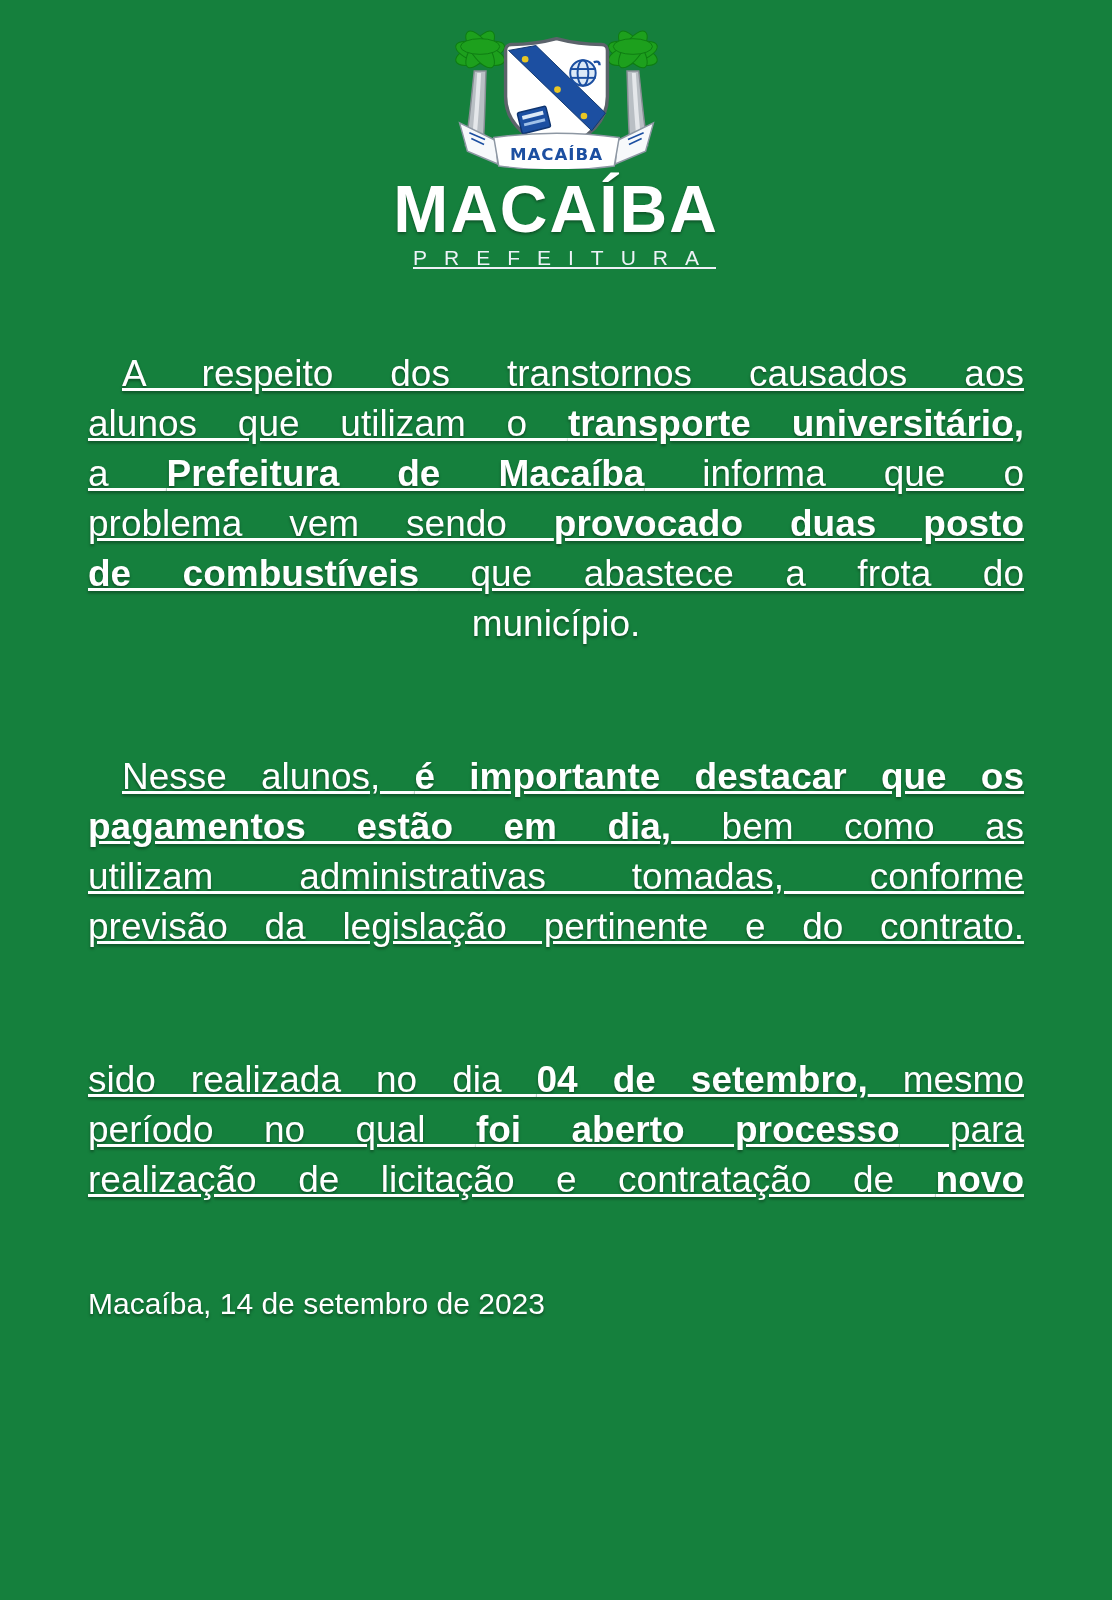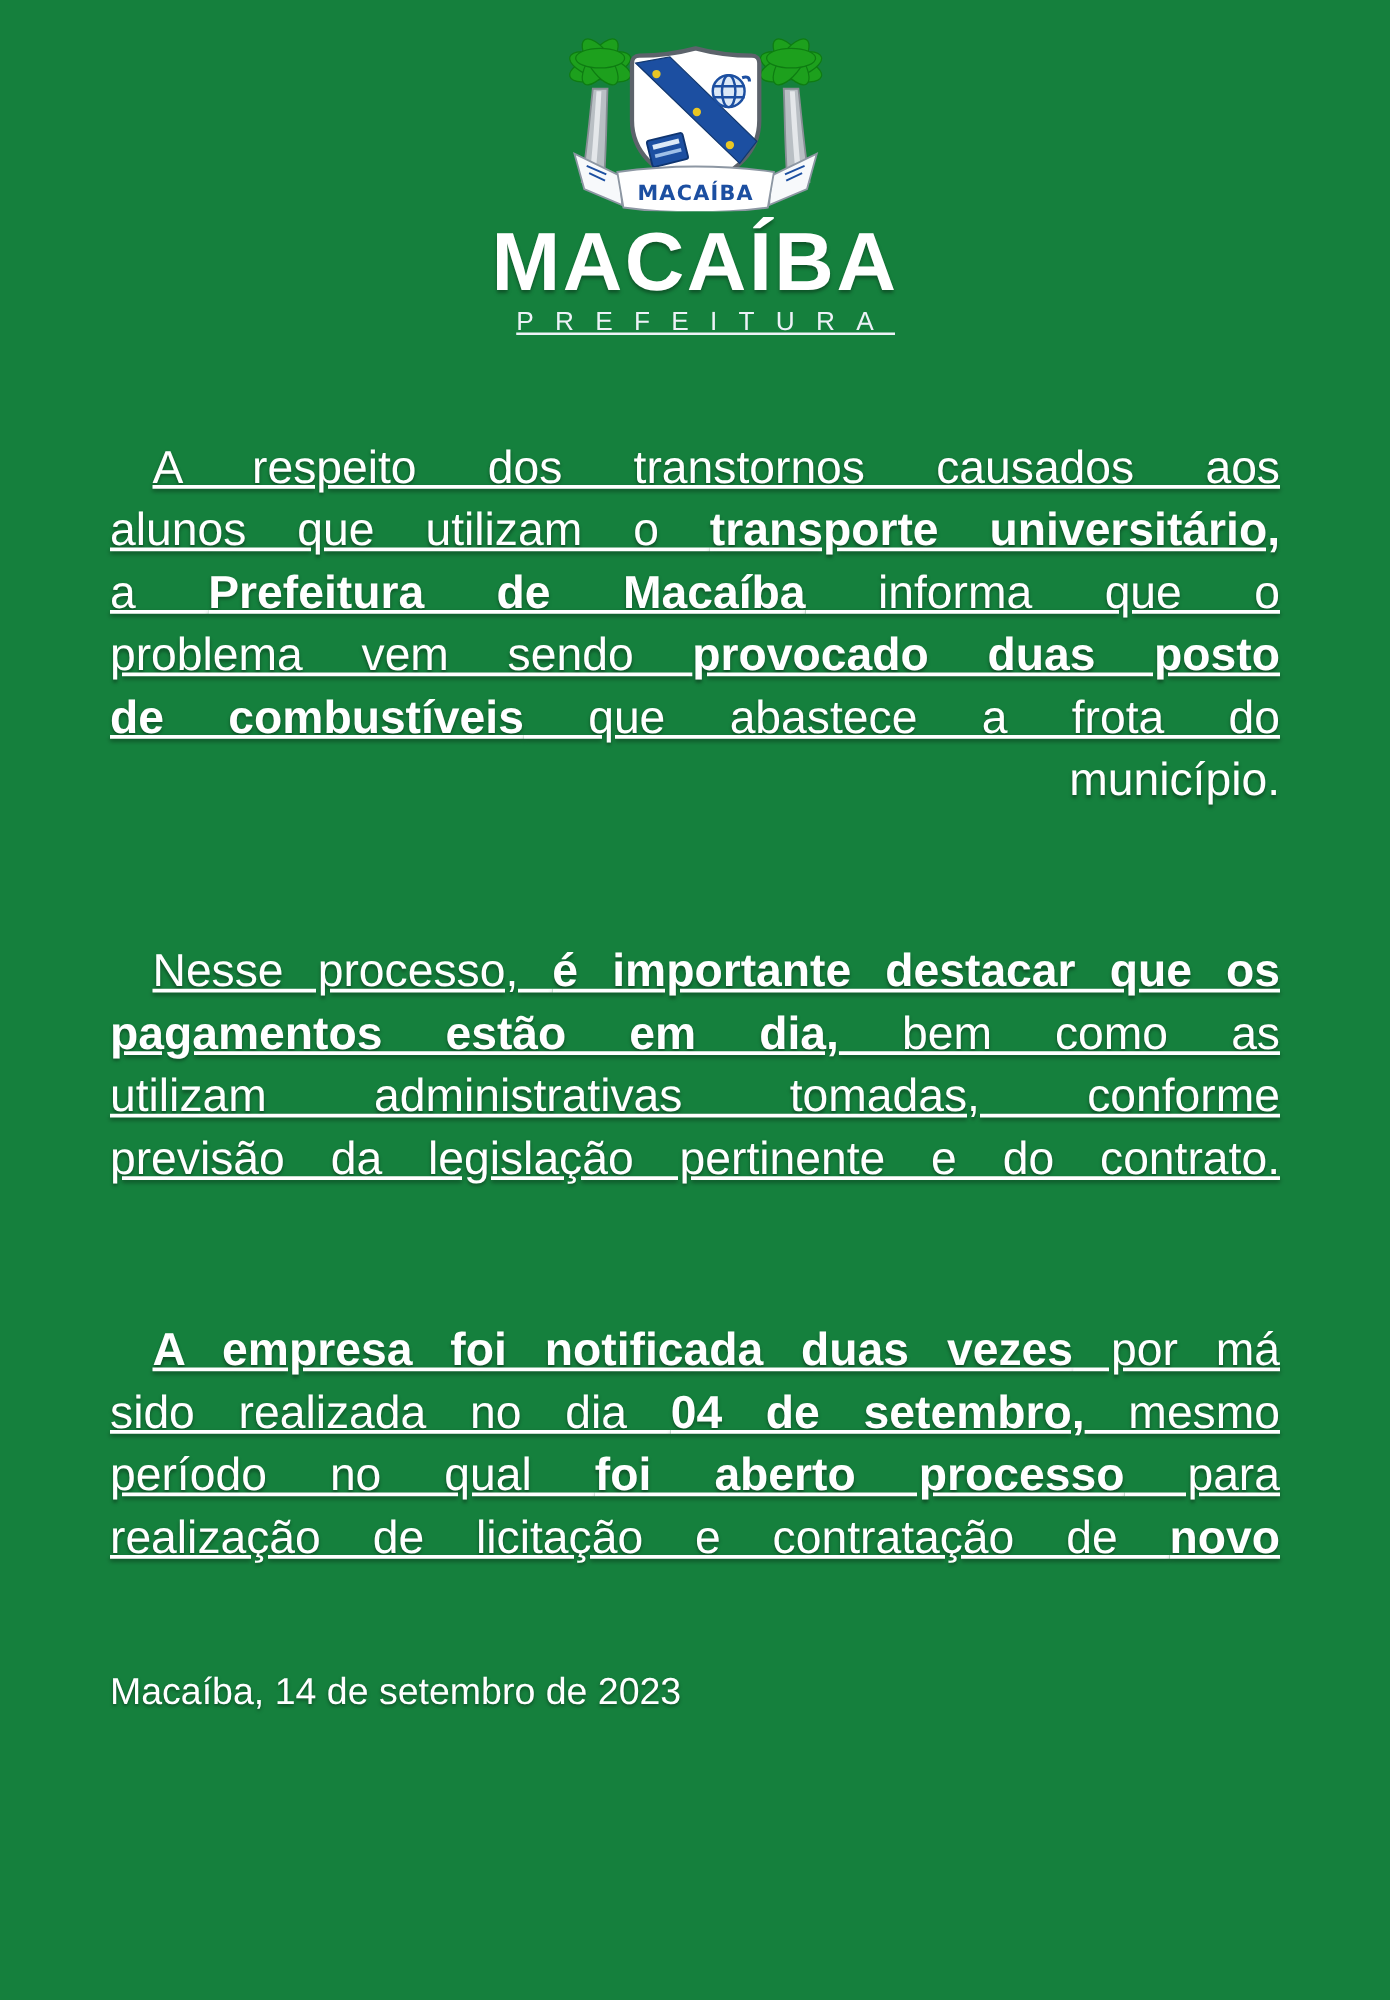--- a/index.html
+++ b/index.html
@@ -42,21 +42,21 @@
     text-decoration: underline;
   }
   
   .body-text {
     margin: 80px 88px 0;
     font-size: 37px;
     line-height: 50px;
     text-shadow: 0 2px 3px rgba(0,0,0,.4);
   }
   .para + .para { margin-top: 103px; }
-  .line { text-align: right; }
+  .line { text-align: center; }
   .line.just { text-align: justify; text-align-last: justify; text-justify: inter-word; text-decoration: underline; }
   .line.indent { padding-left: 34px; }
   .b { font-weight: 700; }
   
   .dateline {
     margin: 74px 88px 0;
     font-size: 30px;
     line-height: 50px;
     text-shadow: 0 2px 3px rgba(0,0,0,.4);
   }
@@ -142,27 +142,26 @@
   <div class="body-text">
       <div class="para">
         <div class="line just indent"><span>A respeito dos transtornos causados aos</span></div>
         <div class="line just"><span>alunos que utilizam o </span><span class="b">transporte universitário,</span></div>
         <div class="line just"><span>a </span><span class="b">Prefeitura de Macaíba</span><span> informa que o</span></div>
         <div class="line just"><span>problema vem sendo </span><span class="b">provocado duas posto</span></div>
         <div class="line just"><span class="b">de combustíveis</span><span> que abastece a frota do</span></div>
         <div class="line"><span>município.</span></div>
       </div>
       <div class="para">
-        <div class="line just indent"><span>Nesse processo, </span><span class="b">é importante destacar que os</span></div>
+        <div class="line just indent"><span>Nesse alunos, </span><span class="b">é importante destacar que os</span></div>
         <div class="line just"><span class="b">pagamentos estão em dia,</span><span> bem como as</span></div>
         <div class="line just"><span>utilizam administrativas tomadas, conforme</span></div>
         <div class="line just"><span>previsão da legislação pertinente e do contrato.</span></div>
       </div>
       <div class="para">
-        <div class="line just indent"><span class="b">A empresa foi notificada duas vezes</span><span> por má</span></div>
         <div class="line just"><span>sido realizada no dia </span><span class="b">04 de setembro,</span><span> mesmo</span></div>
         <div class="line just"><span>período no qual </span><span class="b">foi aberto processo</span><span> para</span></div>
         <div class="line just"><span>realização de licitação e contratação de </span><span class="b">novo</span></div>
       </div>
     </div>
 
   <div class="dateline">Macaíba, 14 de setembro de 2023</div>
 
 </div>
 

